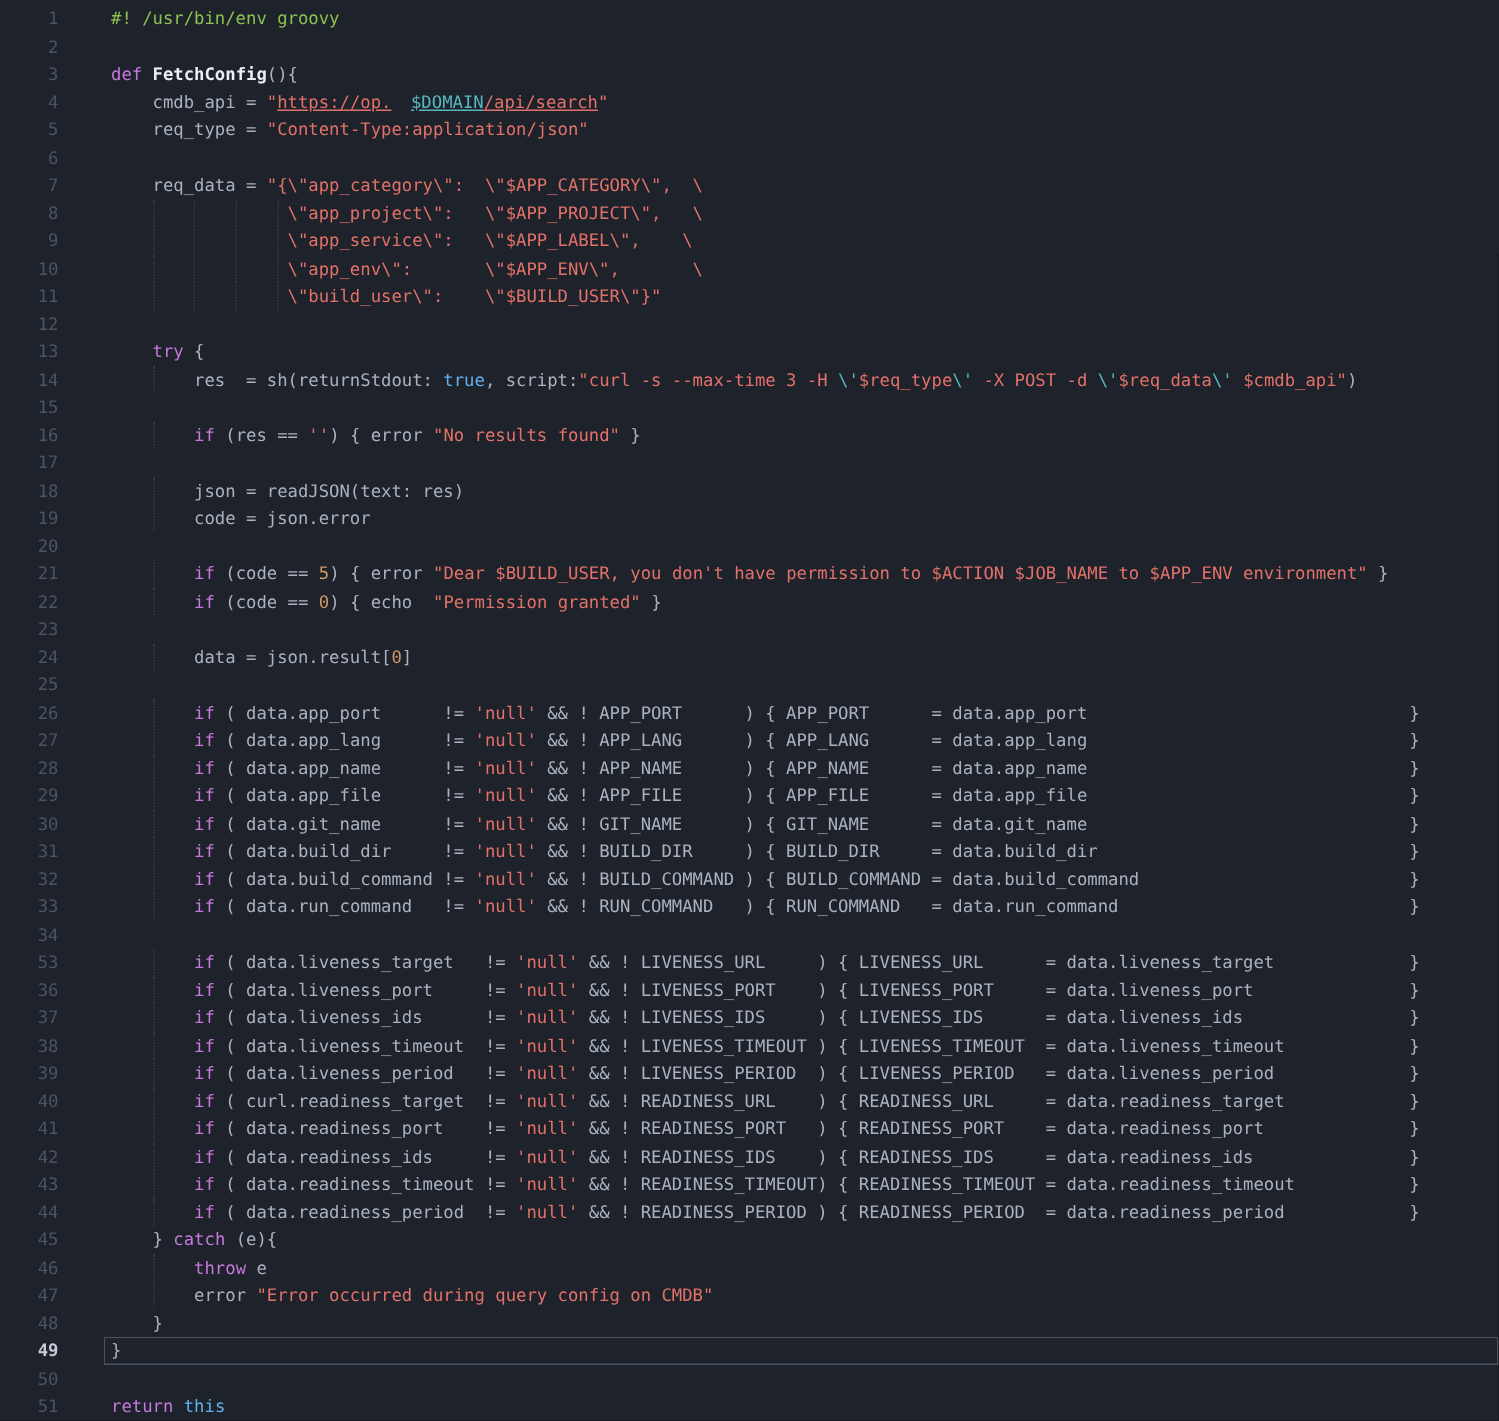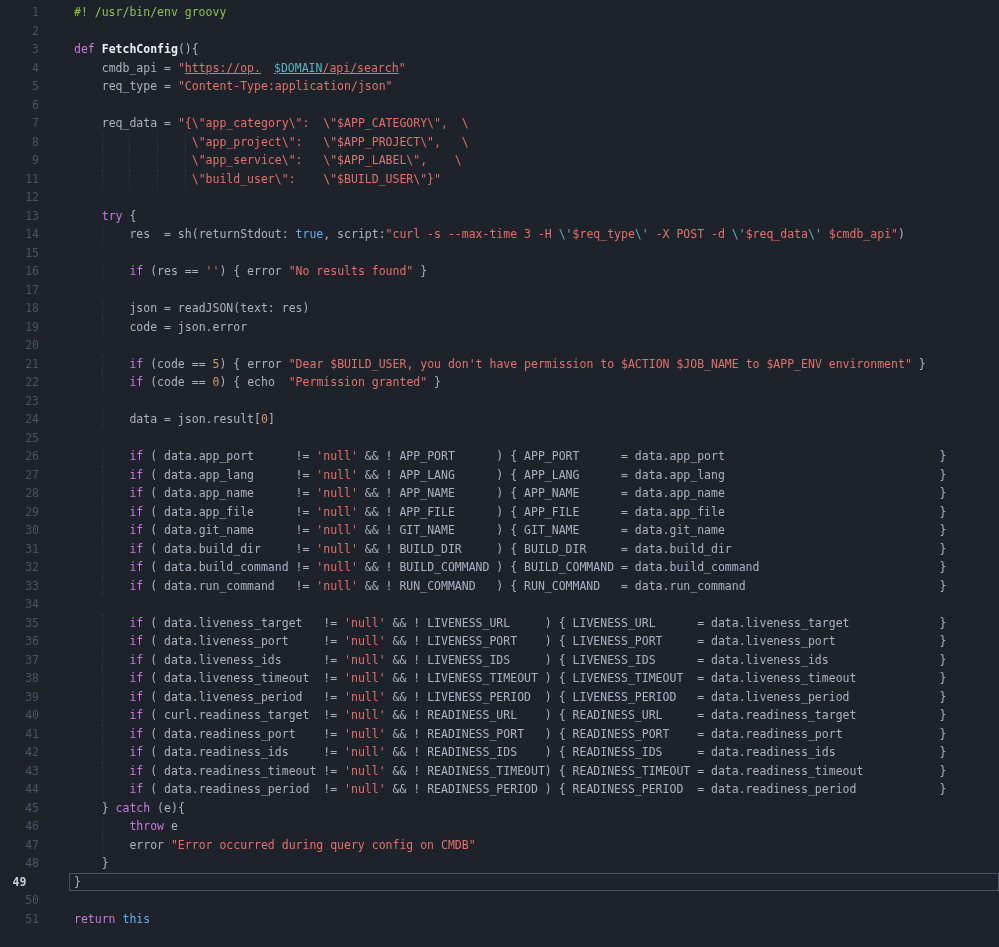--- a/index.html
+++ b/index.html
@@ -8,21 +8,21 @@
     background:var(--bg,#1e222a);
     font-family:"DejaVu Sans Mono","Liberation Mono",monospace;
   }
   .editor{padding-top:3px;}
   .row{display:flex;height:18.5px;line-height:18.5px;font-size:11.5px;white-space:pre;}
   .ln{
     flex:none;width:39px;text-align:right;
     color:var(--ln,#4b5466);user-select:none;
   }
   .lc{flex:1;margin-left:30px;padding-left:5px;position:relative;white-space:pre;color:var(--plain,#abb2bf);}
-  .row.cur .ln{color:var(--ln-cur,#c7cdd8);font-weight:bold;text-align:center;}
+  .row.cur .ln{color:var(--ln-cur,#c7cdd8);font-weight:bold;}
   .row.cur .lc{box-shadow:inset 0 0 0 1px var(--cur-border,#4a5261);}
   .ind{display:inline-block;position:relative;}
   .ind i{position:absolute;top:0;bottom:0;width:0;border-left:1px dotted var(--guide,rgba(255,255,255,.10));}
   .tok.p{color:var(--plain,#abb2bf);}
   .tok.k{color:var(--kw,#c678dd);}
   .tok.s{color:var(--str,#e2716a);}
   .tok.su{color:var(--str,#e2716a);text-decoration:underline;}
   .tok.cu{color:var(--cyan,#56b6c2);text-decoration:underline;margin-left:13px;}
   .tok.cy{color:var(--cyan,#56b6c2);}
   .tok.n{color:var(--num,#d19a66);}
@@ -37,20 +37,21 @@
   <div class="editor">
       <div class="row"><span class="ln">1</span><span class="lc"><span class="tok c">#! /usr/bin/env groovy</span></span></div>
       <div class="row"><span class="ln">2</span><span class="lc">&nbsp;</span></div>
       <div class="row"><span class="ln">3</span><span class="lc"><span class="tok k">def </span><span class="tok f">FetchConfig</span><span class="tok p">(){</span></span></div>
       <div class="row"><span class="ln">4</span><span class="lc"><span class="ind">    </span><span class="tok p">cmdb_api = </span><span class="tok s">"</span><span class="tok su">https://op.</span><span class="tok cu">$DOMAIN</span><span class="tok su">/api/search</span><span class="tok s">"</span></span></div>
       <div class="row"><span class="ln">5</span><span class="lc"><span class="ind">    </span><span class="tok p">req_type = </span><span class="tok s">"Content-Type:application/json"</span></span></div>
       <div class="row"><span class="ln">6</span><span class="lc">&nbsp;</span></div>
       <div class="row"><span class="ln">7</span><span class="lc"><span class="ind">    </span><span class="tok p">req_data = </span><span class="tok s">"{\"app_category\":  \"$APP_CATEGORY\",  \</span></span></div>
       <div class="row"><span class="ln">8</span><span class="lc"><span class="ind">                 <i style="left: 4ch;"></i><i style="left: 8ch;"></i><i style="left: 12ch;"></i><i style="left: 16ch;"></i></span><span class="tok s">\"app_project\":   \"$APP_PROJECT\",   \</span></span></div>
       <div class="row"><span class="ln">9</span><span class="lc"><span class="ind">                 <i style="left: 4ch;"></i><i style="left: 8ch;"></i><i style="left: 12ch;"></i><i style="left: 16ch;"></i></span><span class="tok s">\"app_service\":   \"$APP_LABEL\",    \</span></span></div>
+      <div class="row"><span class="ln">10</span><span class="lc"><span class="ind">                 <i style="left: 4ch;"></i><i style="left: 8ch;"></i><i style="left: 12ch;"></i><i style="left: 16ch;"></i></span><span class="tok s">\"app_env\":       \"$APP_ENV\",       \</span></span></div>
       <div class="row"><span class="ln">11</span><span class="lc"><span class="ind">                 <i style="left: 4ch;"></i><i style="left: 8ch;"></i><i style="left: 12ch;"></i><i style="left: 16ch;"></i></span><span class="tok s">\"build_user\":    \"$BUILD_USER\"}"</span></span></div>
       <div class="row"><span class="ln">12</span><span class="lc">&nbsp;</span></div>
       <div class="row"><span class="ln">13</span><span class="lc"><span class="ind">    </span><span class="tok k">try</span><span class="tok p"> {</span></span></div>
       <div class="row"><span class="ln">14</span><span class="lc"><span class="ind">        <i style="left: 4ch;"></i></span><span class="tok p">res  = sh(returnStdout: </span><span class="tok b">true</span><span class="tok p">, script:</span><span class="tok s">"curl -s --max-time 3 -H </span><span class="tok cy">\'</span><span class="tok s">$req_type</span><span class="tok cy">\'</span><span class="tok s"> -X POST -d </span><span class="tok cy">\'</span><span class="tok s">$req_data</span><span class="tok cy">\'</span><span class="tok s"> $cmdb_api"</span><span class="tok p">)</span></span></div>
       <div class="row"><span class="ln">15</span><span class="lc">&nbsp;</span></div>
       <div class="row"><span class="ln">16</span><span class="lc"><span class="ind">        <i style="left: 4ch;"></i></span><span class="tok k">if</span><span class="tok p"> (res == </span><span class="tok s">''</span><span class="tok p">) { error </span><span class="tok s">"No results found"</span><span class="tok p"> }</span></span></div>
       <div class="row"><span class="ln">17</span><span class="lc">&nbsp;</span></div>
       <div class="row"><span class="ln">18</span><span class="lc"><span class="ind">        <i style="left: 4ch;"></i></span><span class="tok p">json = readJSON(text: res)</span></span></div>
       <div class="row"><span class="ln">19</span><span class="lc"><span class="ind">        <i style="left: 4ch;"></i></span><span class="tok p">code = json.error</span></span></div>
       <div class="row"><span class="ln">20</span><span class="lc">&nbsp;</span></div>
@@ -61,21 +62,21 @@
       <div class="row"><span class="ln">25</span><span class="lc">&nbsp;</span></div>
       <div class="row"><span class="ln">26</span><span class="lc"><span class="ind">        <i style="left: 4ch;"></i></span><span class="tok k">if</span><span class="tok p"> ( data.app_port      != </span><span class="tok s">'null'</span><span class="tok p"> &amp;&amp; ! APP_PORT      ) { APP_PORT      = data.app_port                               }</span></span></div>
       <div class="row"><span class="ln">27</span><span class="lc"><span class="ind">        <i style="left: 4ch;"></i></span><span class="tok k">if</span><span class="tok p"> ( data.app_lang      != </span><span class="tok s">'null'</span><span class="tok p"> &amp;&amp; ! APP_LANG      ) { APP_LANG      = data.app_lang                               }</span></span></div>
       <div class="row"><span class="ln">28</span><span class="lc"><span class="ind">        <i style="left: 4ch;"></i></span><span class="tok k">if</span><span class="tok p"> ( data.app_name      != </span><span class="tok s">'null'</span><span class="tok p"> &amp;&amp; ! APP_NAME      ) { APP_NAME      = data.app_name                               }</span></span></div>
       <div class="row"><span class="ln">29</span><span class="lc"><span class="ind">        <i style="left: 4ch;"></i></span><span class="tok k">if</span><span class="tok p"> ( data.app_file      != </span><span class="tok s">'null'</span><span class="tok p"> &amp;&amp; ! APP_FILE      ) { APP_FILE      = data.app_file                               }</span></span></div>
       <div class="row"><span class="ln">30</span><span class="lc"><span class="ind">        <i style="left: 4ch;"></i></span><span class="tok k">if</span><span class="tok p"> ( data.git_name      != </span><span class="tok s">'null'</span><span class="tok p"> &amp;&amp; ! GIT_NAME      ) { GIT_NAME      = data.git_name                               }</span></span></div>
       <div class="row"><span class="ln">31</span><span class="lc"><span class="ind">        <i style="left: 4ch;"></i></span><span class="tok k">if</span><span class="tok p"> ( data.build_dir     != </span><span class="tok s">'null'</span><span class="tok p"> &amp;&amp; ! BUILD_DIR     ) { BUILD_DIR     = data.build_dir                              }</span></span></div>
       <div class="row"><span class="ln">32</span><span class="lc"><span class="ind">        <i style="left: 4ch;"></i></span><span class="tok k">if</span><span class="tok p"> ( data.build_command != </span><span class="tok s">'null'</span><span class="tok p"> &amp;&amp; ! BUILD_COMMAND ) { BUILD_COMMAND = data.build_command                          }</span></span></div>
       <div class="row"><span class="ln">33</span><span class="lc"><span class="ind">        <i style="left: 4ch;"></i></span><span class="tok k">if</span><span class="tok p"> ( data.run_command   != </span><span class="tok s">'null'</span><span class="tok p"> &amp;&amp; ! RUN_COMMAND   ) { RUN_COMMAND   = data.run_command                            }</span></span></div>
       <div class="row"><span class="ln">34</span><span class="lc">&nbsp;</span></div>
-      <div class="row"><span class="ln">35</span><span class="lc"><span class="ind">        <i style="left: 4ch;"></i></span><span class="tok k">if</span><span class="tok p"> ( data.liveness_target   != </span><span class="tok s">'null'</span><span class="tok p"> &amp;&amp; ! LIVENESS_URL     ) { LIVENESS_URL      = data.liveness_target             }</span></span></div>
+      <div class="row"><span class="ln">53</span><span class="lc"><span class="ind">        <i style="left: 4ch;"></i></span><span class="tok k">if</span><span class="tok p"> ( data.liveness_target   != </span><span class="tok s">'null'</span><span class="tok p"> &amp;&amp; ! LIVENESS_URL     ) { LIVENESS_URL      = data.liveness_target             }</span></span></div>
       <div class="row"><span class="ln">36</span><span class="lc"><span class="ind">        <i style="left: 4ch;"></i></span><span class="tok k">if</span><span class="tok p"> ( data.liveness_port     != </span><span class="tok s">'null'</span><span class="tok p"> &amp;&amp; ! LIVENESS_PORT    ) { LIVENESS_PORT     = data.liveness_port               }</span></span></div>
       <div class="row"><span class="ln">37</span><span class="lc"><span class="ind">        <i style="left: 4ch;"></i></span><span class="tok k">if</span><span class="tok p"> ( data.liveness_ids      != </span><span class="tok s">'null'</span><span class="tok p"> &amp;&amp; ! LIVENESS_IDS     ) { LIVENESS_IDS      = data.liveness_ids                }</span></span></div>
       <div class="row"><span class="ln">38</span><span class="lc"><span class="ind">        <i style="left: 4ch;"></i></span><span class="tok k">if</span><span class="tok p"> ( data.liveness_timeout  != </span><span class="tok s">'null'</span><span class="tok p"> &amp;&amp; ! LIVENESS_TIMEOUT ) { LIVENESS_TIMEOUT  = data.liveness_timeout            }</span></span></div>
       <div class="row"><span class="ln">39</span><span class="lc"><span class="ind">        <i style="left: 4ch;"></i></span><span class="tok k">if</span><span class="tok p"> ( data.liveness_period   != </span><span class="tok s">'null'</span><span class="tok p"> &amp;&amp; ! LIVENESS_PERIOD  ) { LIVENESS_PERIOD   = data.liveness_period             }</span></span></div>
       <div class="row"><span class="ln">40</span><span class="lc"><span class="ind">        <i style="left: 4ch;"></i></span><span class="tok k">if</span><span class="tok p"> ( curl.readiness_target  != </span><span class="tok s">'null'</span><span class="tok p"> &amp;&amp; ! READINESS_URL    ) { READINESS_URL     = data.readiness_target            }</span></span></div>
       <div class="row"><span class="ln">41</span><span class="lc"><span class="ind">        <i style="left: 4ch;"></i></span><span class="tok k">if</span><span class="tok p"> ( data.readiness_port    != </span><span class="tok s">'null'</span><span class="tok p"> &amp;&amp; ! READINESS_PORT   ) { READINESS_PORT    = data.readiness_port              }</span></span></div>
       <div class="row"><span class="ln">42</span><span class="lc"><span class="ind">        <i style="left: 4ch;"></i></span><span class="tok k">if</span><span class="tok p"> ( data.readiness_ids     != </span><span class="tok s">'null'</span><span class="tok p"> &amp;&amp; ! READINESS_IDS    ) { READINESS_IDS     = data.readiness_ids               }</span></span></div>
       <div class="row"><span class="ln">43</span><span class="lc"><span class="ind">        <i style="left: 4ch;"></i></span><span class="tok k">if</span><span class="tok p"> ( data.readiness_timeout != </span><span class="tok s">'null'</span><span class="tok p"> &amp;&amp; ! READINESS_TIMEOUT) { READINESS_TIMEOUT = data.readiness_timeout           }</span></span></div>
       <div class="row"><span class="ln">44</span><span class="lc"><span class="ind">        <i style="left: 4ch;"></i></span><span class="tok k">if</span><span class="tok p"> ( data.readiness_period  != </span><span class="tok s">'null'</span><span class="tok p"> &amp;&amp; ! READINESS_PERIOD ) { READINESS_PERIOD  = data.readiness_period            }</span></span></div>
       <div class="row"><span class="ln">45</span><span class="lc"><span class="ind">    </span><span class="tok p">} </span><span class="tok k">catch</span><span class="tok p"> (e){</span></span></div>

